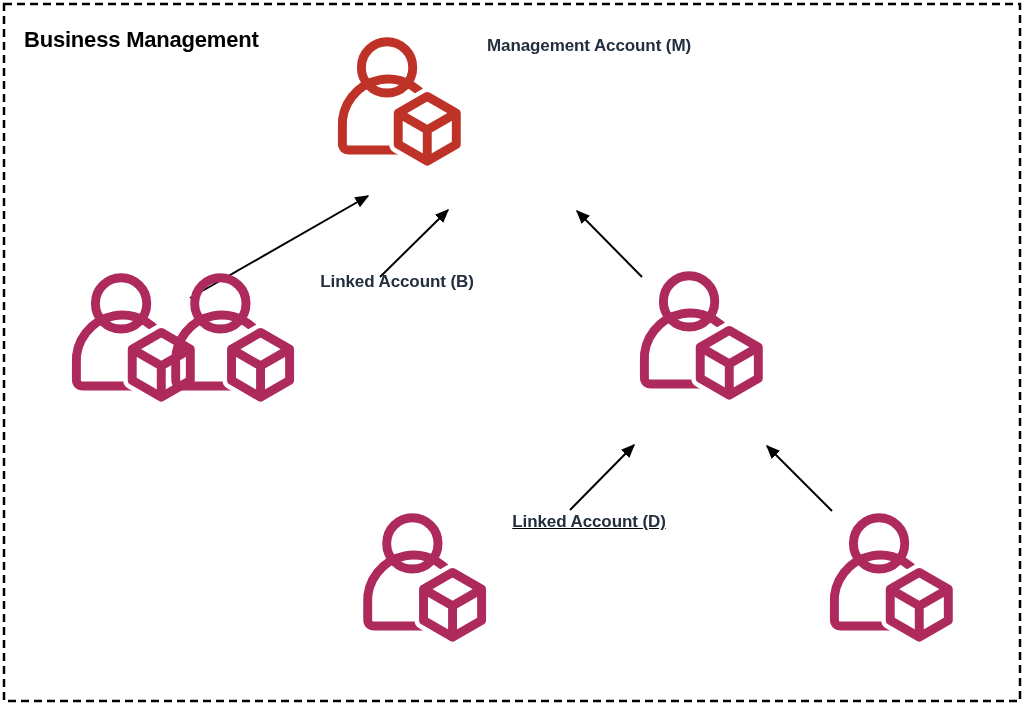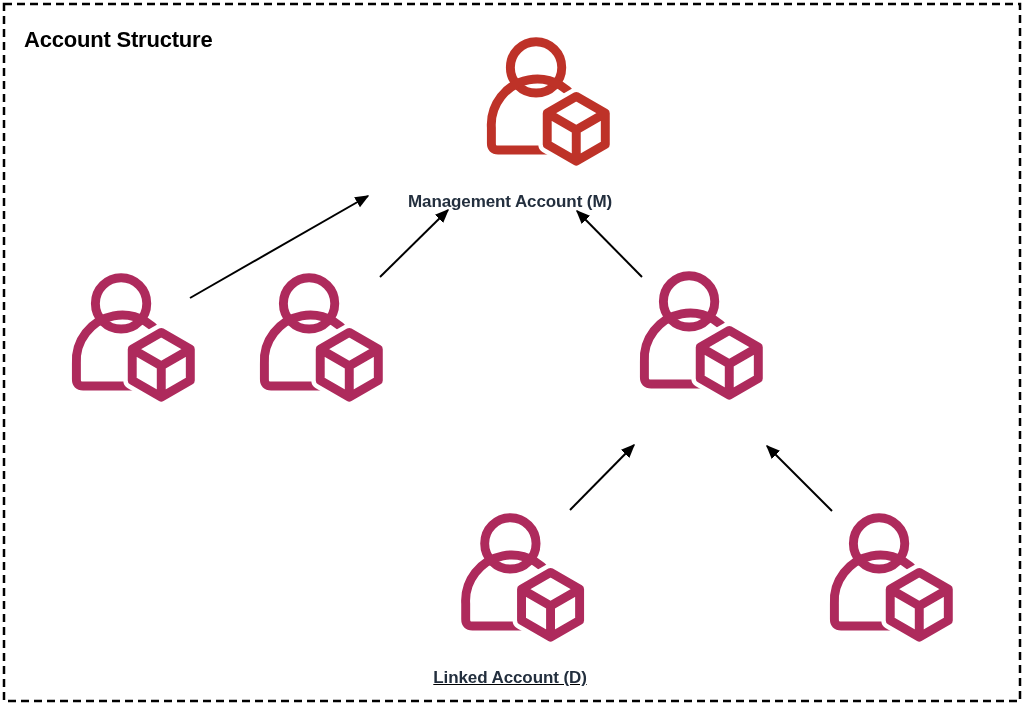--- a/index.html
+++ b/index.html
@@ -18,21 +18,21 @@
   }
   #arrow-layer{position:absolute;left:0;top:0;width:1024px;height:705px;z-index:1;}
   .arrow-line{stroke:var(--c-arrow);stroke-width:2;}
   .frame{fill:none;stroke:var(--c-border);stroke-width:2.5;stroke-dasharray:8 5;}
   .title{
     position:absolute;left:24px;top:27px;z-index:2;
     font-size:22px;font-weight:bold;color:#000;letter-spacing:-0.2px;
   }
   .node{
     position:absolute;z-index:2;transform:translateX(-50%);
-    display:flex;flex-direction:column;align-items:flex-end;gap:24px;
+    display:flex;flex-direction:row;align-items:flex-start;gap:24px;
   }
   .icon{width:134px;height:132px;display:block;}
   .icon svg{width:100%;height:100%;display:block;}
   .icon-management{color:var(--c-management);}
   .icon-linked{color:var(--c-linked);}
   .label{
     font-size:17px;font-weight:bold;color:var(--c-label);
     white-space:nowrap;letter-spacing:-0.1px;
   }
 </style>
@@ -46,21 +46,21 @@
     </marker>
   </defs>
   <rect class="frame" x="4" y="4" width="1016" height="697"></rect>
 <line x1="190" y1="298" x2="368" y2="196" class="arrow-line" marker-end="url(#ah)"></line>
     <line x1="380" y1="277" x2="448" y2="210" class="arrow-line" marker-end="url(#ah)"></line>
     <line x1="642" y1="277" x2="577" y2="211" class="arrow-line" marker-end="url(#ah)"></line>
     <line x1="570" y1="510" x2="634" y2="445" class="arrow-line" marker-end="url(#ah)"></line>
     <line x1="832" y1="511" x2="767" y2="446" class="arrow-line" marker-end="url(#ah)"></line>
   </svg>
 
-<div class="title">Account Structure</div>
+<div class="title">Business Management</div>
 
 <div class="node" style="left: 510px; top: 36px;">
   <span class="icon icon-management">
     <svg viewBox="0 0 120 118" xmlns="http://www.w3.org/2000/svg">
       <g fill="none" stroke="currentColor" stroke-width="8">
         <circle cx="52" cy="28" r="23"></circle>
         <path d="M66 102 H18 Q12 102 12 96 V82 A41 41 0 0 1 92 67"></path>
       </g>
       <path d="M88 54 L114 69 V97 L88 112 L62 97 V69 Z" fill="#fff" stroke="#fff" stroke-width="16" stroke-linejoin="round"></path>
       <path d="M88 54 L114 69 V97 L88 112 L62 97 V69 Z M62 69 L88 84 L114 69 M88 84 V112" fill="none" stroke="currentColor" stroke-width="8" stroke-linejoin="round"></path>
@@ -86,20 +86,21 @@
   <span class="icon icon-linked">
     <svg viewBox="0 0 120 118" xmlns="http://www.w3.org/2000/svg">
       <g fill="none" stroke="currentColor" stroke-width="8">
         <circle cx="52" cy="28" r="23"></circle>
         <path d="M66 102 H18 Q12 102 12 96 V82 A41 41 0 0 1 92 67"></path>
       </g>
       <path d="M88 54 L114 69 V97 L88 112 L62 97 V69 Z" fill="#fff" stroke="#fff" stroke-width="16" stroke-linejoin="round"></path>
       <path d="M88 54 L114 69 V97 L88 112 L62 97 V69 Z M62 69 L88 84 L114 69 M88 84 V112" fill="none" stroke="currentColor" stroke-width="8" stroke-linejoin="round"></path>
     </svg>
   </span>
+  <span class="label">Linked Account (B)</span>
 </div>
 
 <div class="node" style="left: 698px; top: 270px;">
   <span class="icon icon-linked">
     <svg viewBox="0 0 120 118" xmlns="http://www.w3.org/2000/svg">
       <g fill="none" stroke="currentColor" stroke-width="8">
         <circle cx="52" cy="28" r="23"></circle>
         <path d="M66 102 H18 Q12 102 12 96 V82 A41 41 0 0 1 92 67"></path>
       </g>
       <path d="M88 54 L114 69 V97 L88 112 L62 97 V69 Z" fill="#fff" stroke="#fff" stroke-width="16" stroke-linejoin="round"></path>

